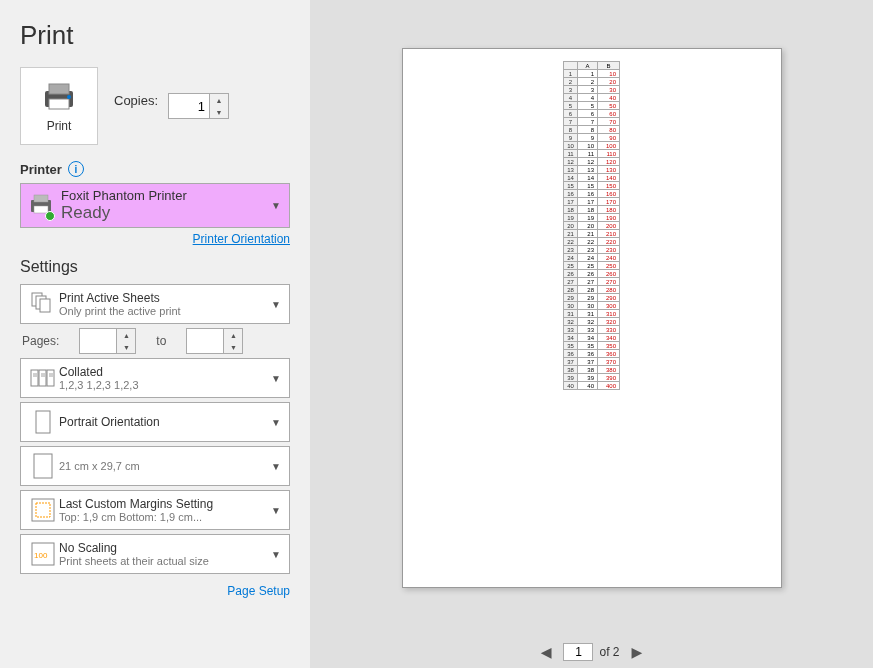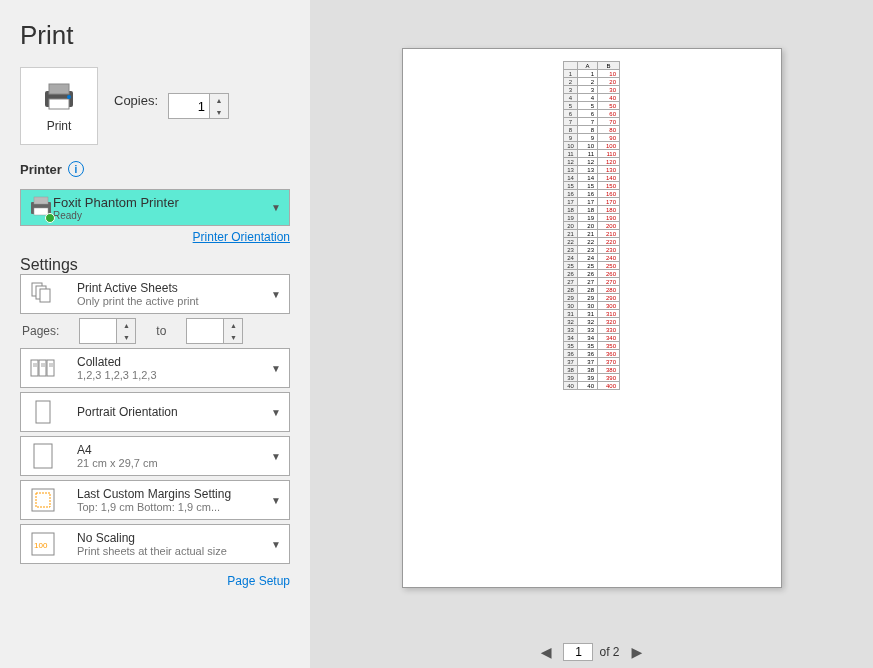--- a/index.html
+++ b/index.html
@@ -90,88 +90,90 @@
       align-items: center;
       justify-content: center;
       line-height: 1;
       color: #555;
     }
     
     .section-label {
       font-size: 13px;
       color: #333;
       font-weight: 600;
-      margin-bottom: 12px;
+      margin-bottom: 6px;
       display: flex;
       align-items: center;
       gap: 6px;
     }
     .info-icon {
       width: 16px;
       height: 16px;
       border: 1px solid #0078d7;
       border-radius: 50%;
       color: #0078d7;
       font-size: 10px;
       display: flex;
       align-items: center;
       justify-content: center;
       cursor: pointer;
     }
     .printer-select-box {
       border: 1px solid #aaa;
-      background: #5eead4;
+      background: #f0abfc;
       padding: 4px 8px;
       display: flex;
       align-items: center;
+      gap: 8px;
       cursor: pointer;
       position: relative;
       margin-bottom: 4px;
     }
     .printer-icon-wrap { position: relative; }
     .printer-icon-svg { width: 24px; height: 24px; }
     .printer-status-dot {
       width: 10px;
       height: 10px;
       background: #3a3;
       border-radius: 50%;
       position: absolute;
       bottom: -2px;
       right: -2px;
       border: 1px solid #fff;
     }
     .printer-name-block { flex: 1; }
     .printer-name { font-size: 13px; color: #333; }
-    .printer-status { font-size: 10px; color: #555; }
+    .printer-status { font-size: 17px; color: #555; }
     .dropdown-arrow {
       font-size: 10px;
       color: #555;
     }
     .printer-props-link {
       color: #0078d7;
       font-size: 12px;
       text-decoration: underline;
       cursor: pointer;
       text-align: right;
       display: block;
       margin-bottom: 12px;
     }
     
     .settings-label {
       font-size: 16px;
       font-weight: 400;
       color: #333;
+      margin-bottom: 8px;
     }
     .setting-row {
       border: 1px solid #aaa;
       background: #fff;
       padding: 5px 8px;
       display: flex;
       align-items: center;
-      gap: 20px;
+      gap: 2px;
       cursor: pointer;
       margin-bottom: 4px;
     }
     .setting-icon { width: 28px; height: 28px; flex-shrink: 0; }
     .setting-text { flex: 1; }
     .setting-main { font-size: 12px; color: #333; }
     .setting-sub { font-size: 11px; color: #777; }
     .setting-arrow { font-size: 10px; color: #555; }
     
     .pages-row {
@@ -407,21 +409,20 @@
         <div class="setting-main">Portrait Orientation</div>
       </div>
       <span class="setting-arrow">▼</span>
     </div>
 
     <div class="setting-row">
       <svg class="setting-icon" viewBox="0 0 28 28">
         <rect x="5" y="2" width="18" height="24" fill="#fff" stroke="#888" stroke-width="1"></rect>
       </svg>
       <div class="setting-text">
-        <div class="setting-main">A4</div>
         <div class="setting-sub">21 cm x 29,7 cm</div>
       </div>
       <span class="setting-arrow">▼</span>
     </div>
 
     <div class="setting-row">
       <svg class="setting-icon" viewBox="0 0 28 28">
         <rect x="3" y="3" width="22" height="22" fill="#fff" stroke="#888" stroke-width="1"></rect>
         <rect x="7" y="7" width="14" height="14" fill="none" stroke="#f90" stroke-width="1" stroke-dasharray="2,1"></rect>
       </svg>

